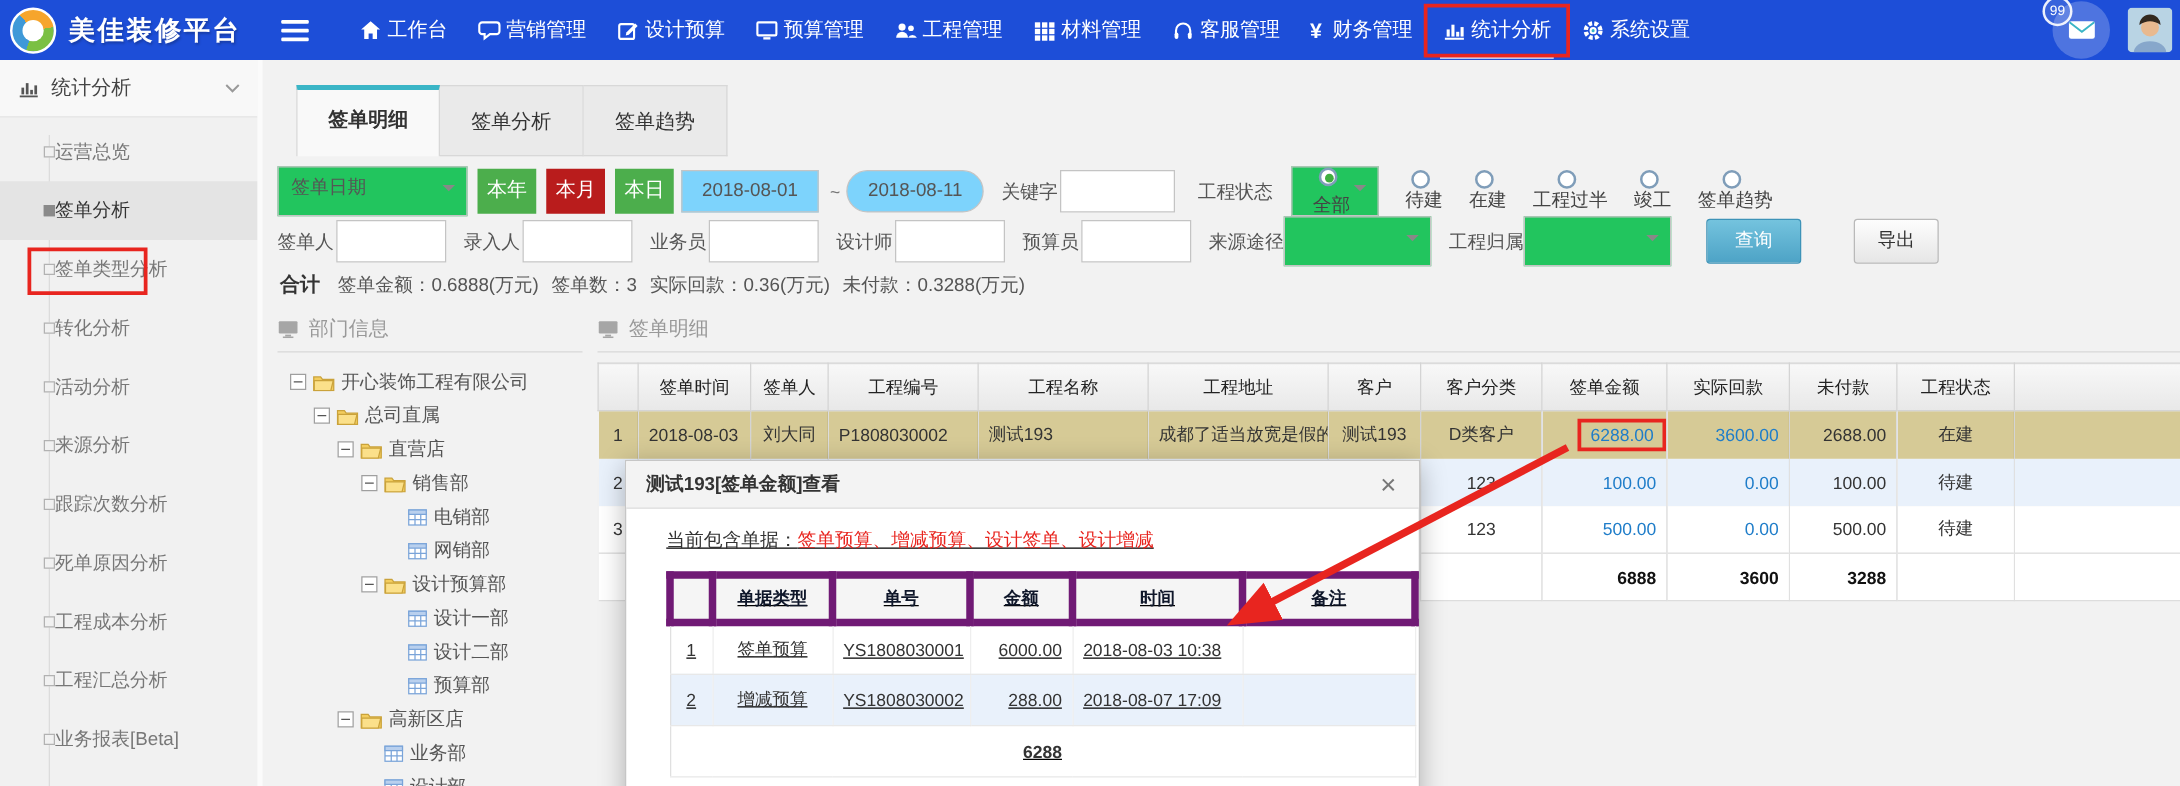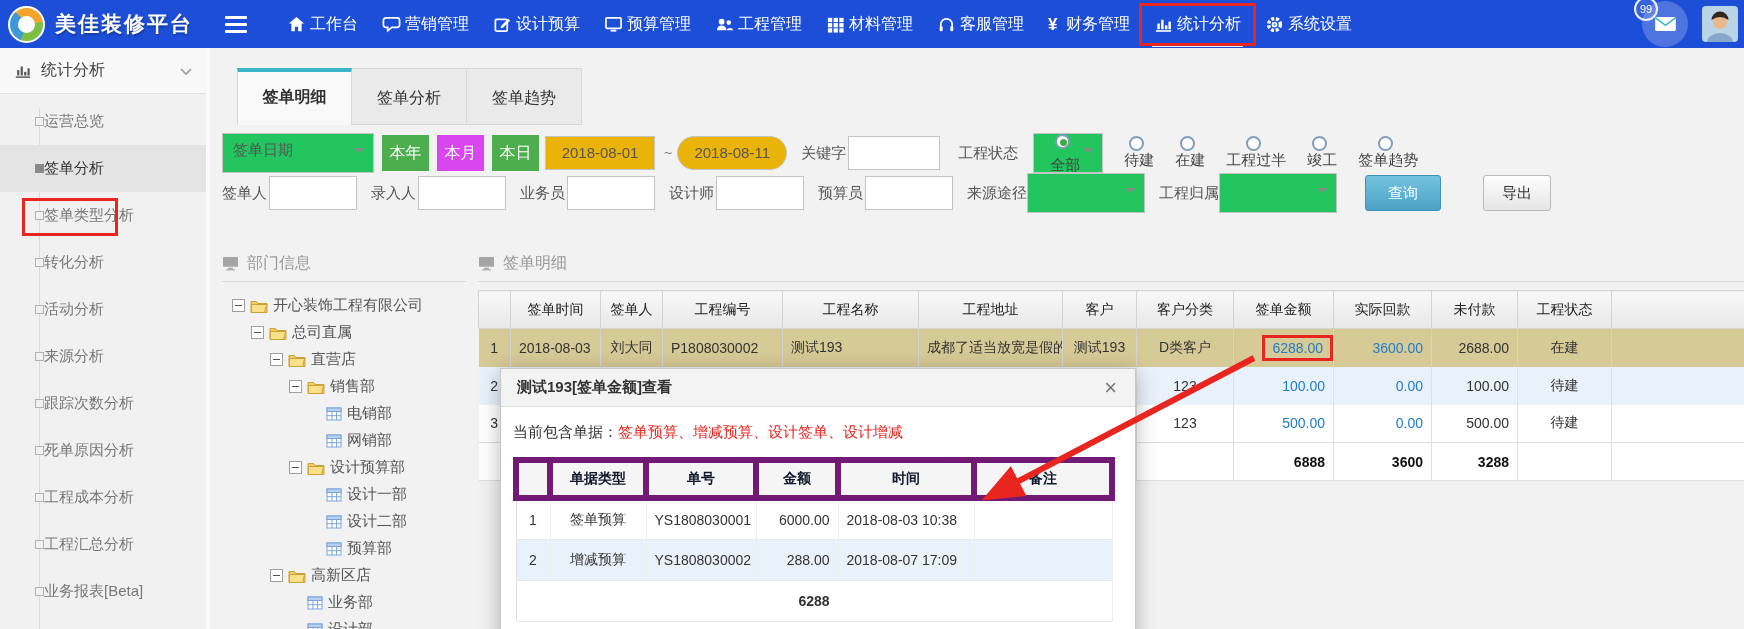--- a/index.html
+++ b/index.html
@@ -60,22 +60,22 @@
 
   .frow { position:absolute; left:12px; right:10px; display:flex; align-items:center; height:40px; }
   .frow1 { top:85px; } .frow2 { top:125px; }
   .sel { position:relative; height:40px; background:#22c55e; border:1px solid #c4c4c4; color:#555;
     font-size:15px; line-height:32px; padding:0 22px 14px 10px; cursor:pointer; }
   .sel::after { content:""; position:absolute; right:9px; top:14px; border:5px solid transparent;
     border-top-color:#888; }
   .sel.w150 { width:152px; } .sel.w120 { width:118px; }
   .qbtn { width:47px; height:36px; line-height:36px; text-align:center; color:#fff; font-size:16px;
     margin-left:8px; cursor:pointer; }
-  .qbtn.green { background:#4cae4c; } .qbtn.orange { background:#d946ef;font-family:Liberation Serif, serif; }
-  .dinput { width:110px; height:34px; background:#eab308; border:1px solid #c4c4c4; color:#555;
+  .qbtn.green { background:#4cae4c; } .qbtn.orange { background:#b91c1c;font-family:Liberation Serif, serif; }
+  .dinput { width:110px; height:34px; background:#7dd3fc; border:1px solid #c4c4c4; color:#555;
     font-size:15px; text-align:center; line-height:32px; margin-left:6px; }
   .tilde { margin:0 3px 0 9px; color:#777; }
   .flabel { font-size:15px; color:#555; margin-left:14px; white-space:nowrap; }
   .tinput { width:88px; height:34px; background:#fff; border:1px solid #c4c4c4; margin-left:2px; }
   .radio { display:flex; align-items:center; margin-left:15px; cursor:pointer;flex-direction:column; }
   .rdot { width:15px; height:15px; border-radius:50%; border:2px solid #7f9db9; background:#fff;
     position:relative; flex:none; }
   .radio.sel .rdot::after { content:""; position:absolute; left:3px; top:3px; width:7px; height:7px;
     border-radius:50%; background:#3fae3f; }
   .radio span.rlabel { margin-left:6px; font-size:15px; color:#444; white-space:nowrap; }
@@ -119,21 +119,21 @@
   .blue { color:#1f7dc9; }
   .ann-amount { display:inline-block; border:3px solid #e8251f; padding:2px 7px; margin-right:-8px; }
 
   
   .modal { position:absolute; left:500px; top:368px; width:636px; height:300px; background:#fff;
     border:1px solid #c6c6c6; box-shadow:0 4px 20px rgba(0,0,0,.28); z-index:50; }
   .modal-head { height:38px; background:#f3f3f3; border-bottom:1px solid #ddd; display:flex;
     align-items:center; padding:0 18px 0 16px; }
   .modal-title { font-size:15px; font-weight:bold; color:#333; }
   .modal-close { margin-left:auto; font-size:22px; color:#777; cursor:pointer; line-height:1; }
-  .modal-body { padding:16px 20px 0 12px; }
+  .modal-body { padding:16px 20px 0 32px;text-decoration:underline; }
   .inc-line { font-size:15px; color:#333; }
   .inc-line .red { color:#e8251f; }
   table.mgrid { border-collapse:collapse; table-layout:fixed; width:596px; margin-top:15px;
     border:1px solid #e0e0e0; }
   table.mgrid th { height:38px; background:#f5f5f5; font-weight:bold; font-size:14px; color:#0f172a;
     border:6px solid #701a75; }
   table.mgrid td { height:41px; font-size:14px; color:#333; border-right:1px solid #eee;
     border-bottom:1px solid #e8e8e8; padding:0 8px; white-space:nowrap; }
   tr.m-blue td { background:#e9f1fb; }
   td.mtotal { text-align:center; font-weight:bold; font-size:15px; height:34px; }
@@ -386,20 +386,27 @@
     <span class="flabel">预算员</span>
     <div class="tinput"></div>
     <span class="flabel">来源途径</span>
     <div class="sel w120"></div>
     <span class="flabel">工程归属</span>
     <div class="sel w120"></div>
     <div class="btn btn-query">查询</div>
     <div class="btn btn-export">导出</div>
   </div>
 
+  <div class="summary">
+    <b>合计</b>
+    <span>签单金额：0.6888(万元)</span>
+    <span>签单数：3</span>
+    <span>实际回款：0.36(万元)</span>
+    <span>未付款：0.3288(万元)</span>
+  </div>
 
   <section class="dept-panel">
     <div class="panel-head">
       <span style="display:inline-flex;">
           <svg viewBox="0 0 18 16" width="17" height="15">
             <rect x="1" y="1" width="16" height="10.5" rx="1" fill="#a6a6a6"></rect>
             <rect x="6.5" y="12.5" width="5" height="1.6" fill="#a6a6a6"></rect>
             <rect x="4.5" y="14.1" width="9" height="1.3" fill="#a6a6a6"></rect>
           </svg>
         </span>

